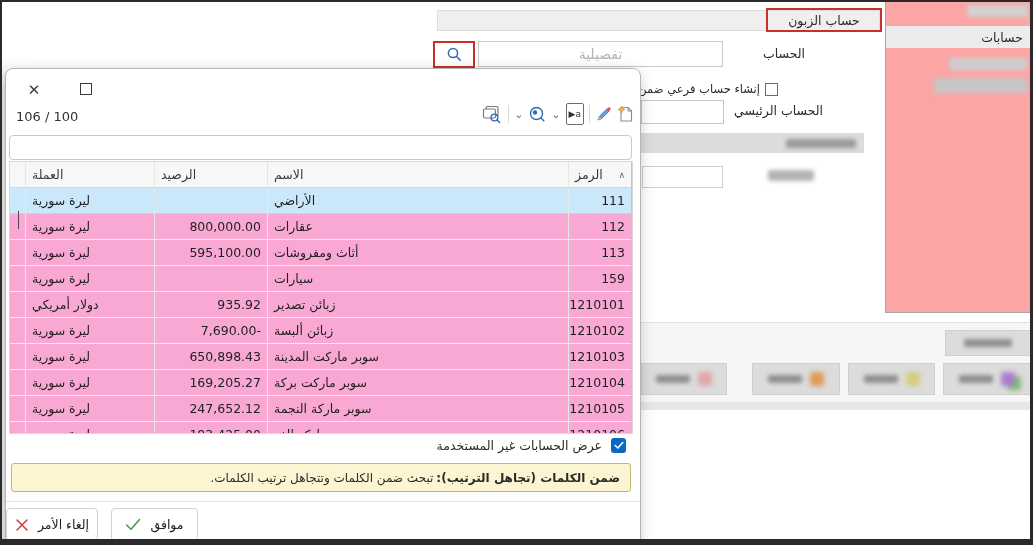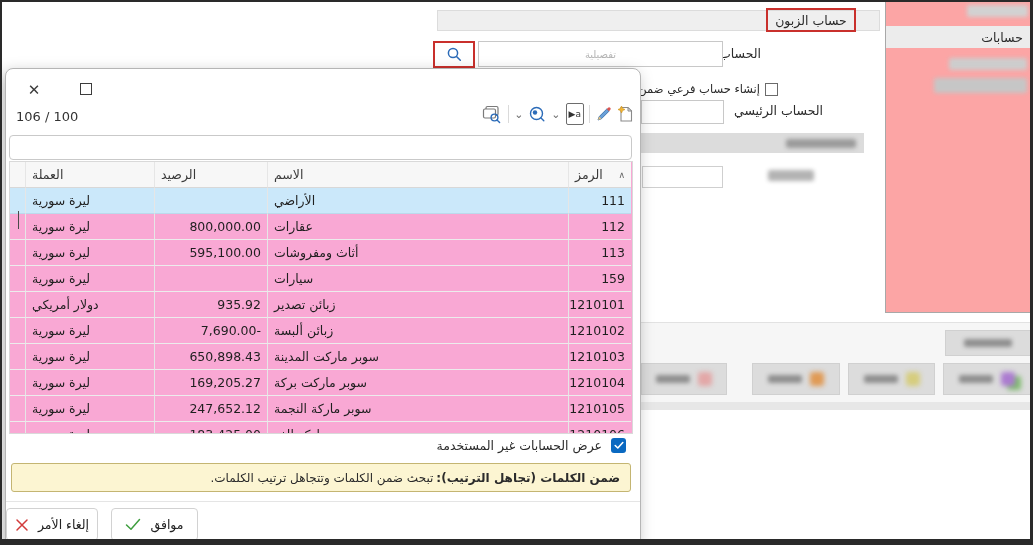--- a/index.html
+++ b/index.html
@@ -12,27 +12,27 @@
   .abs { position:absolute; }
   .txt { color:#2b2b2b; font-size:12.5px; white-space:nowrap; }
 
   
   .edge { position:absolute; background:#2a2a2a; z-index:60; }
 
   
   .bg-headerbar { left:437px; top:10px; width:443px; height:21px;
     background:#efefef; border:1px solid #dcdcdc; }
   .redbox { border:2px solid #c9302c; }
-  .bg-title-box { left:766px; top:8px; width:90px; height:24px;
+  .bg-title-box { left:766px; top:8px; width:116px; height:24px;
     display:flex; align-items:center; justify-content:center; }
-  .bg-account-label { left:710px; top:46px; width:60px; text-align:center; }
+  .bg-account-label { left:763px; top:46px; width:60px; text-align:left; }
   .bg-account-input { left:478px; top:41px; width:245px; height:26px;
     background:#fff; border:1px solid #c8c8c8; display:flex;
     align-items:center; justify-content:center; }
-  .placeholder { color:#b4b4b4; font-size:10px; }
+  .placeholder { color:#b4b4b4; font-size:14px; }
   .bg-search-box { left:433px; top:41px; width:42px; height:27px;
     display:flex; align-items:center; justify-content:center; background:#fff; }
   .bg-sub-row { left:641px; top:81px; width:137px; height:16px;
     direction:rtl; display:flex; align-items:center; gap:5px; overflow:hidden; }
   .cb-empty { width:13px; height:13px; border:1px solid #6b6b6b; background:#fff; flex:0 0 auto; }
   .bg-sub-label { font-size:11.5px; }
   .bg-main-label { left:734px; top:103px; width:84px; text-align:center; }
   .bg-main-input { left:641px; top:100px; width:83px; height:24px;
     background:#fff; border:1px solid #c8c8c8; }
   .bg-section-bar { left:641px; top:133px; width:223px; height:20px;

